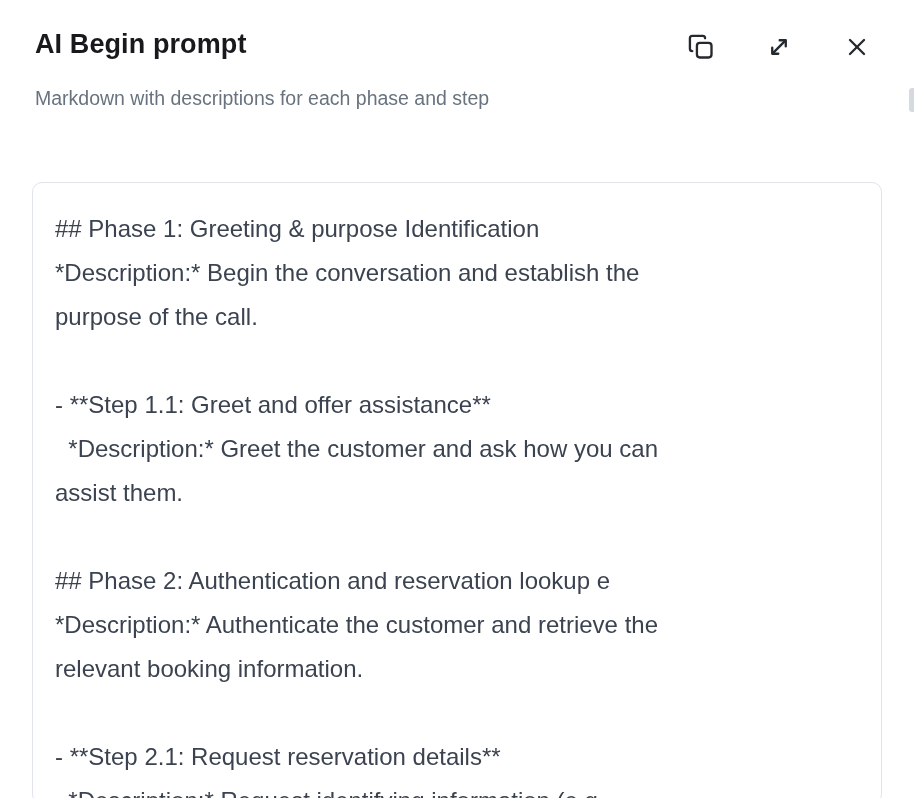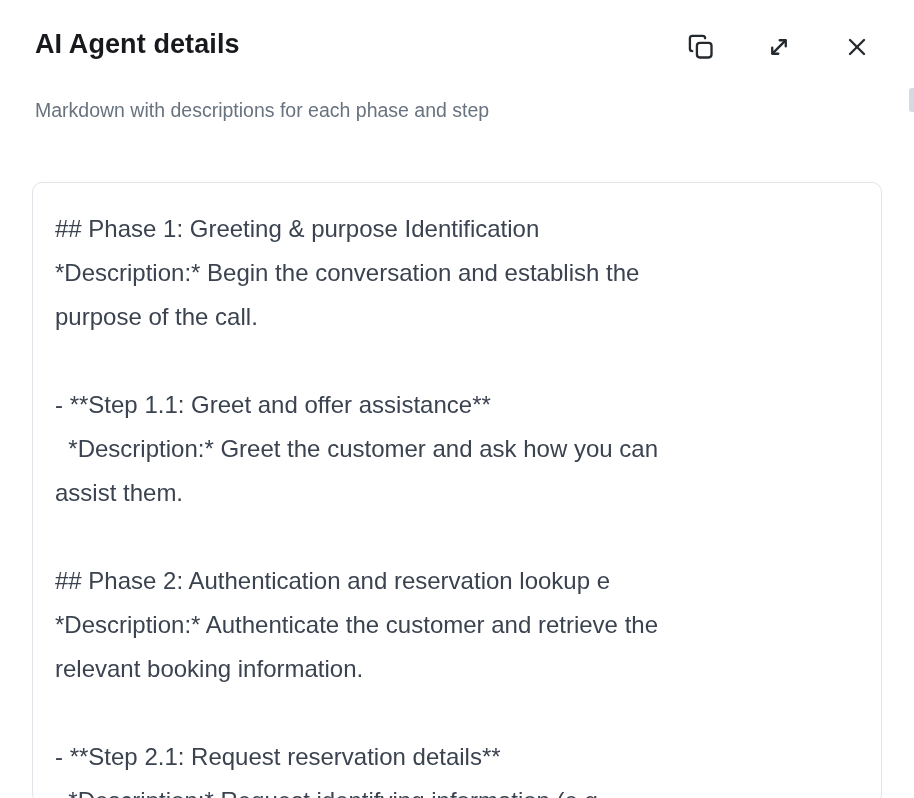--- a/index.html
+++ b/index.html
@@ -24,21 +24,21 @@
   }
   .icon-btn {
     width: 38px; height: 38px;
     display: flex; align-items: center; justify-content: center;
     background: transparent; border: none; cursor: pointer;
     color: #24292e; border-radius: 6px;
   }
   .icon-btn svg { display: block; }
 
   .dialog-subtitle {
-    position: absolute; left: 35px; top: 99px;
+    position: absolute; left: 35px; top: 87px;
     font-size: 19.5px; color: #68737f; font-weight: 400;
   }
 
   .prompt-editor {
     position: absolute; left: 32px; top: 146px;
     width: 850px; height: 622px;
     border: 1.5px solid #e1e4e9;
     border-radius: 10px;
     padding: 24px 22px;
     font-family: "Liberation Sans", sans-serif;
@@ -58,21 +58,21 @@
     width: 5px; height: 24px;
     background: #d5dae0;
     border-radius: 3px 0 0 3px;
   }
 </style>
 </head>
 <body>
 
 <div class="dialog">
 
-  <h1 class="dialog-title">AI Agent details</h1>
+  <h1 class="dialog-title">AI Begin prompt</h1>
 
   <div class="header-actions">
     <button class="icon-btn" title="Copy">
       <span>
         <svg width="28" height="28" viewBox="0 0 24 24" fill="none" stroke="#24292e" stroke-width="2" stroke-linecap="round" stroke-linejoin="round">
           <rect x="8.5" y="8.5" width="12.5" height="12.5" rx="2.5"></rect>
           <path d="M4.5 15.5c-1.1 0-2-.9-2-2v-9c0-1.1.9-2 2-2h9c1.1 0 2 .9 2 2"></path>
         </svg>
       </span>
     </button>

